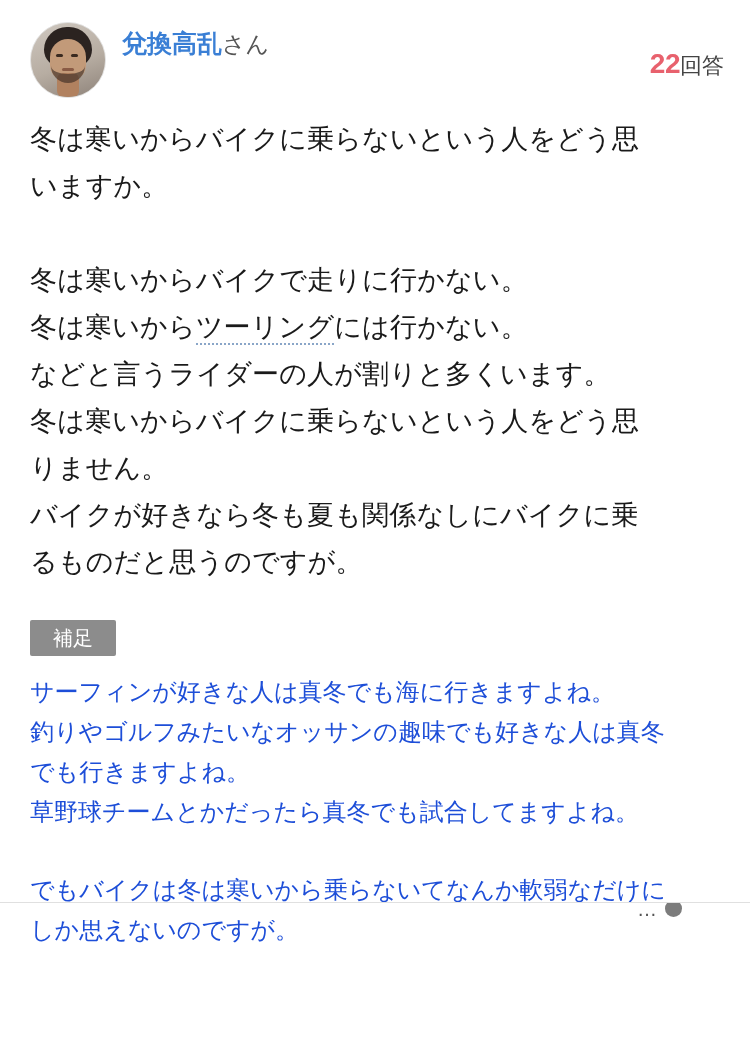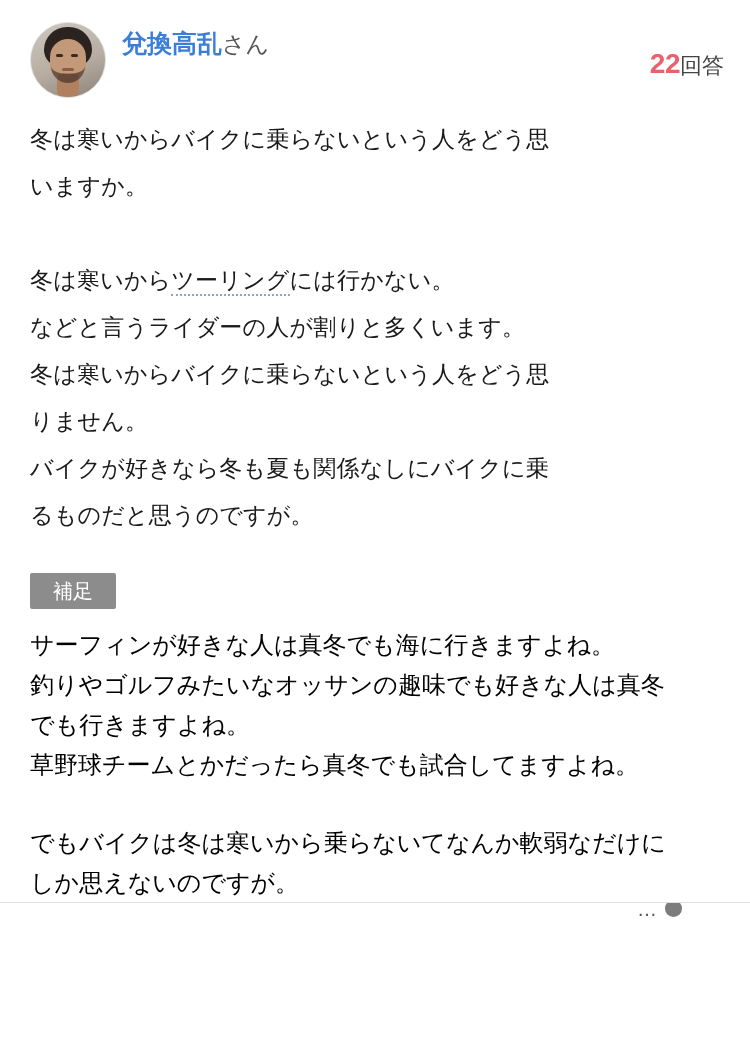--- a/index.html
+++ b/index.html
@@ -126,21 +126,21 @@
   }
   .answer-count .num {
     color: #e8616d;
     font-size: 28px;
     font-weight: 700;
     letter-spacing: -0.5px;
   }
   
   .q-body {
     margin-top: 18px;
-    font-size: 23px;
+    font-size: 27px;
     line-height: 47px;
     color: #1a1a1a;
     letter-spacing: 0.2px;
   }
   .q-body p {
     margin: 0;
   }
   .q-body .spacer {
     height: 47px;
   }
@@ -159,21 +159,21 @@
     color: #ffffff;
     font-size: 20px;
     line-height: 20px;
     padding: 8px 23px;
     border-radius: 2px;
   }
   .supplement-body {
     margin-top: 16px;
     font-size: 24px;
     line-height: 40px;
-    color: #000000;
+    color: #1d4ed8;
   }
   .supplement-body p {
     margin: 0;
   }
   .supplement-body .spacer {
     height: 38px;
   }
   
   .collapse-row {
     margin-top: 34px;
@@ -251,20 +251,21 @@
       <span class="num">22</span><span>回答</span>
     </div>
   </div>
 
   <div class="q-body">
     <p>冬は寒いからバイクに乗らないという人をどう思</p>
     <p>いますか。</p>
 
     <div class="spacer"></div>
 
+    <p>冬は寒いからバイクで走りに行かない。</p>
     <p>冬は寒いから<span class="dotted">ツーリング</span>には行かない。</p>
     <p>などと言うライダーの人が割りと多くいます。</p>
     <p>冬は寒いからバイクに乗らないという人をどう思</p>
     <p>りません。</p>
     <p>バイクが好きなら冬も夏も関係なしにバイクに乗</p>
     <p>るものだと思うのですが。</p>
   </div>
 
   <div class="supplement-wrap">
     <span class="supplement-badge">補足</span>

